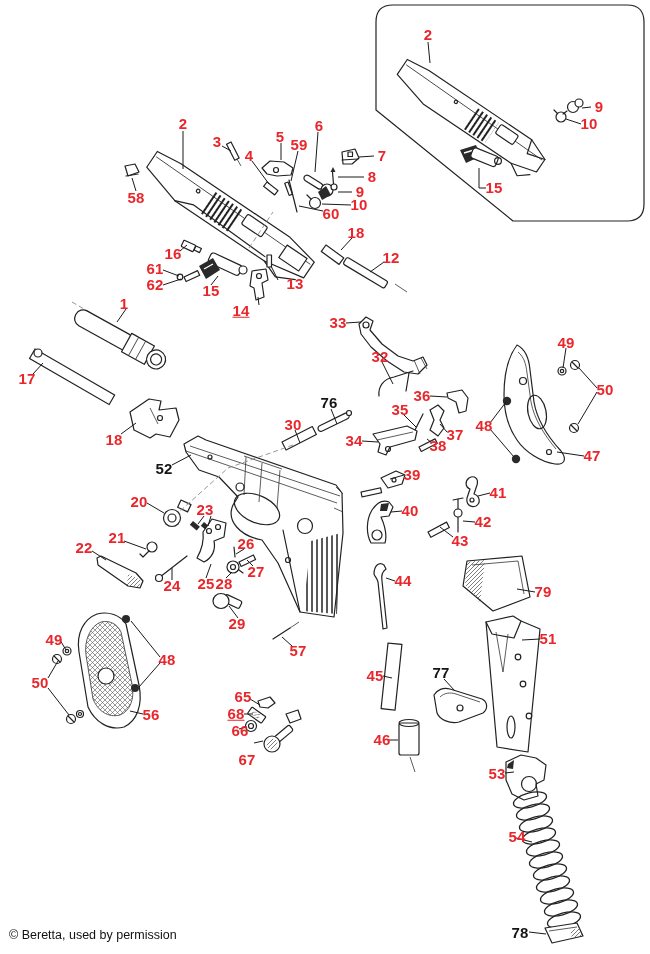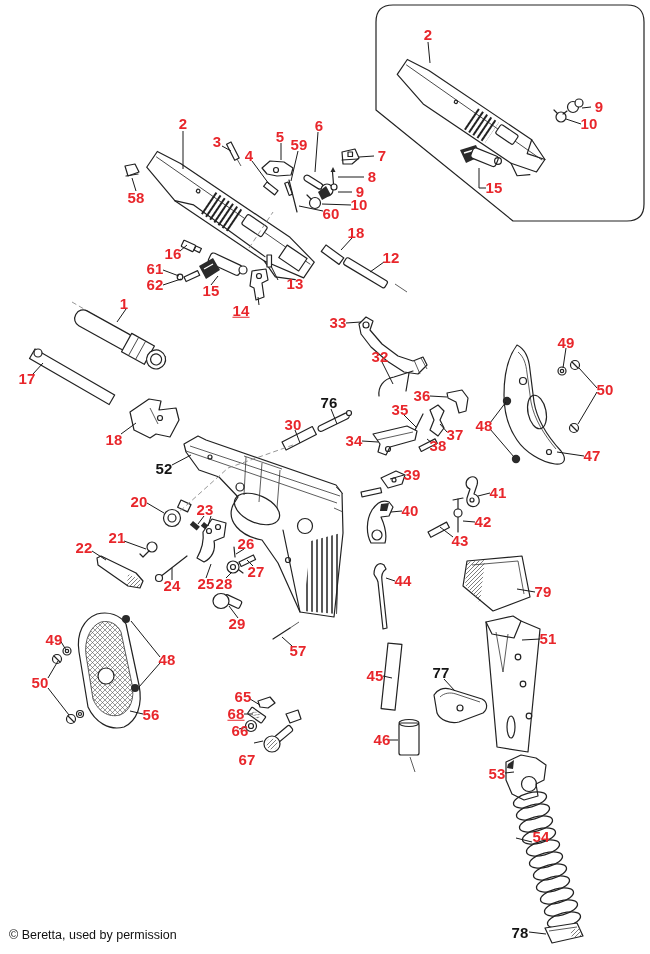--- a/index.html
+++ b/index.html
@@ -546,19 +546,19 @@
       <div class="callout red" style="left: 54px; top: 640px;">49</div>
       <div class="callout red" style="left: 167px; top: 660px;">48</div>
       <div class="callout red" style="left: 40px; top: 683px;">50</div>
       <div class="callout red" style="left: 151px; top: 715px;">56</div>
       <div class="callout red" style="left: 243px; top: 697px;">65</div>
       <div class="callout red" style="left: 236px; top: 714px; text-decoration: underline;">68</div>
       <div class="callout red" style="left: 232px; top: 731px; margin-left: 8px;">66</div>
       <div class="callout red" style="left: 247px; top: 760px;">67</div>
       <div class="callout red" style="left: 382px; top: 740px;">46</div>
       <div class="callout red" style="left: 497px; top: 774px;">53</div>
-      <div class="callout red" style="left: 532px; top: 837px; padding-left: 18px;">54</div>
+      <div class="callout red" style="left: 508px; top: 837px; padding-left: 18px;">54</div>
       <div class="callout black" style="left: 520px; top: 933px;">78</div>
     </div>
 
 <div class="footer">© Beretta, used by permission</div>
 
 </div>
 
 </body></html>

